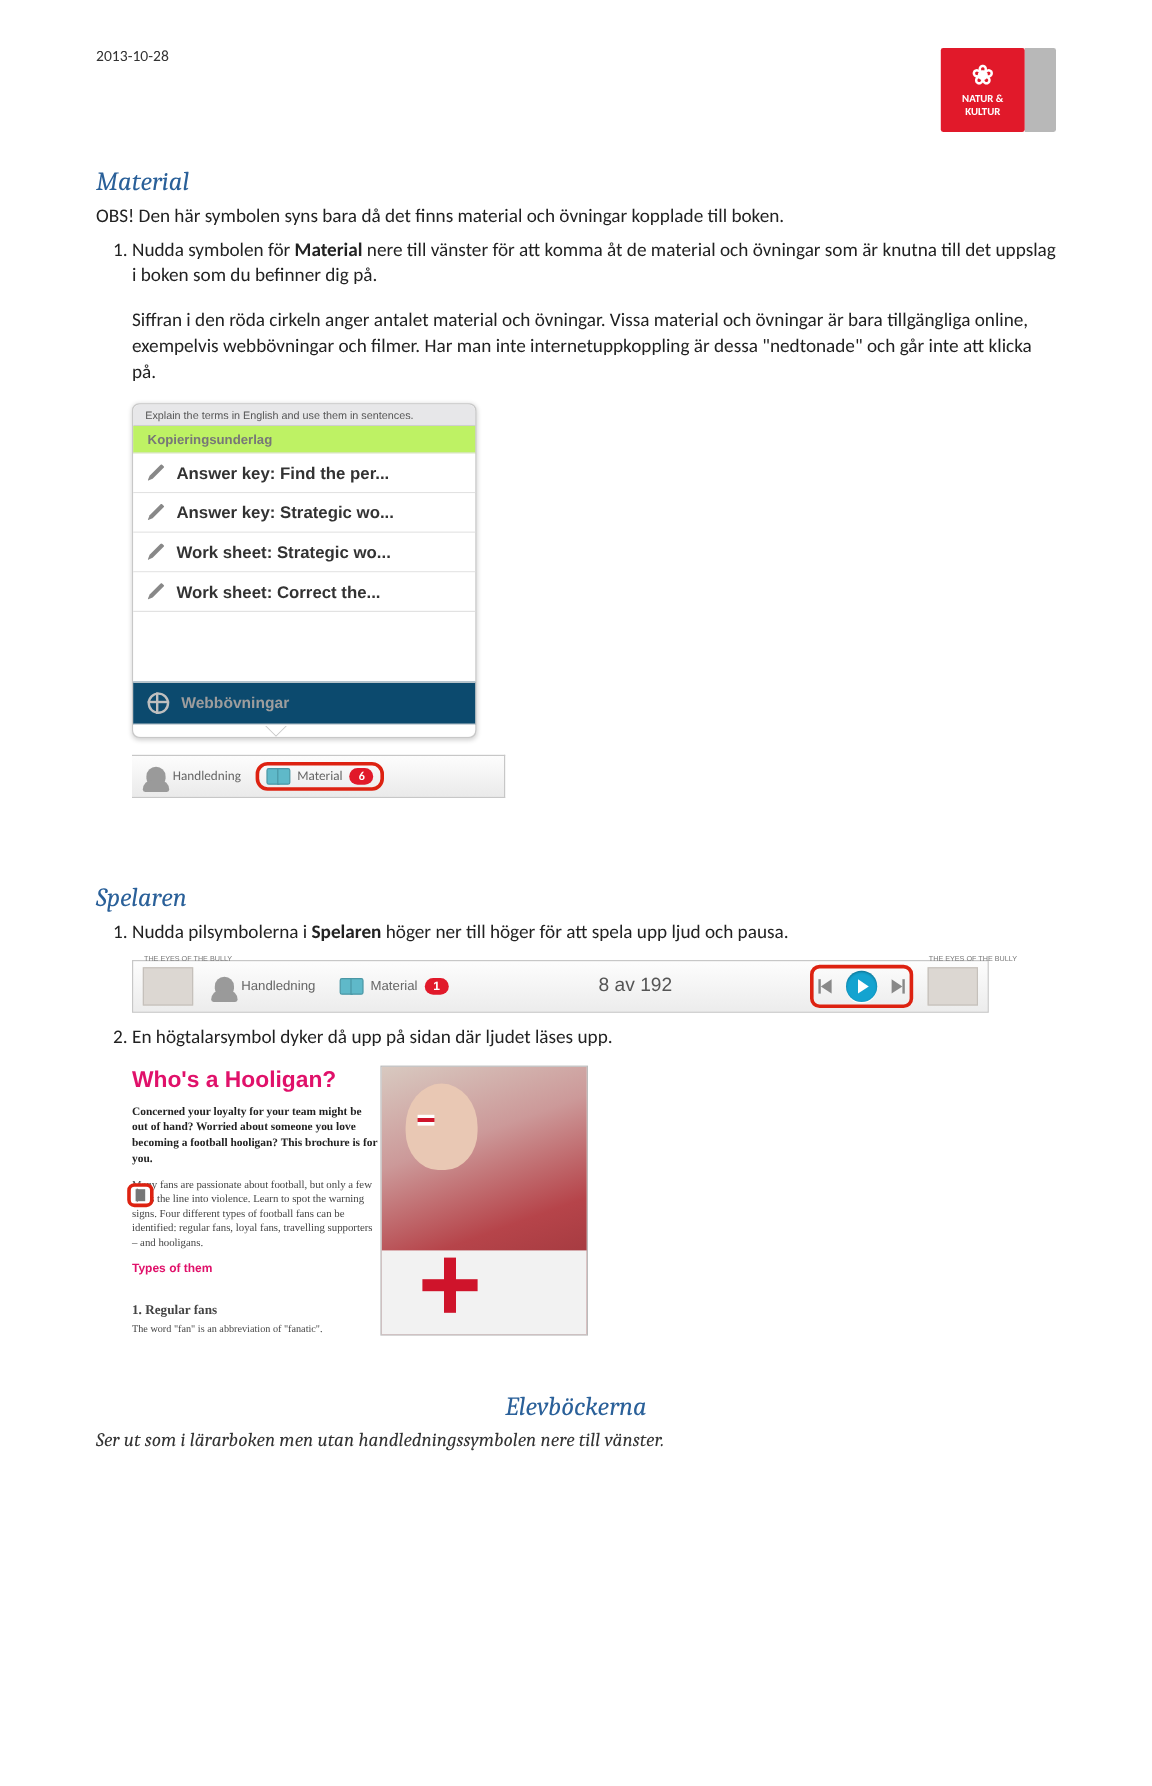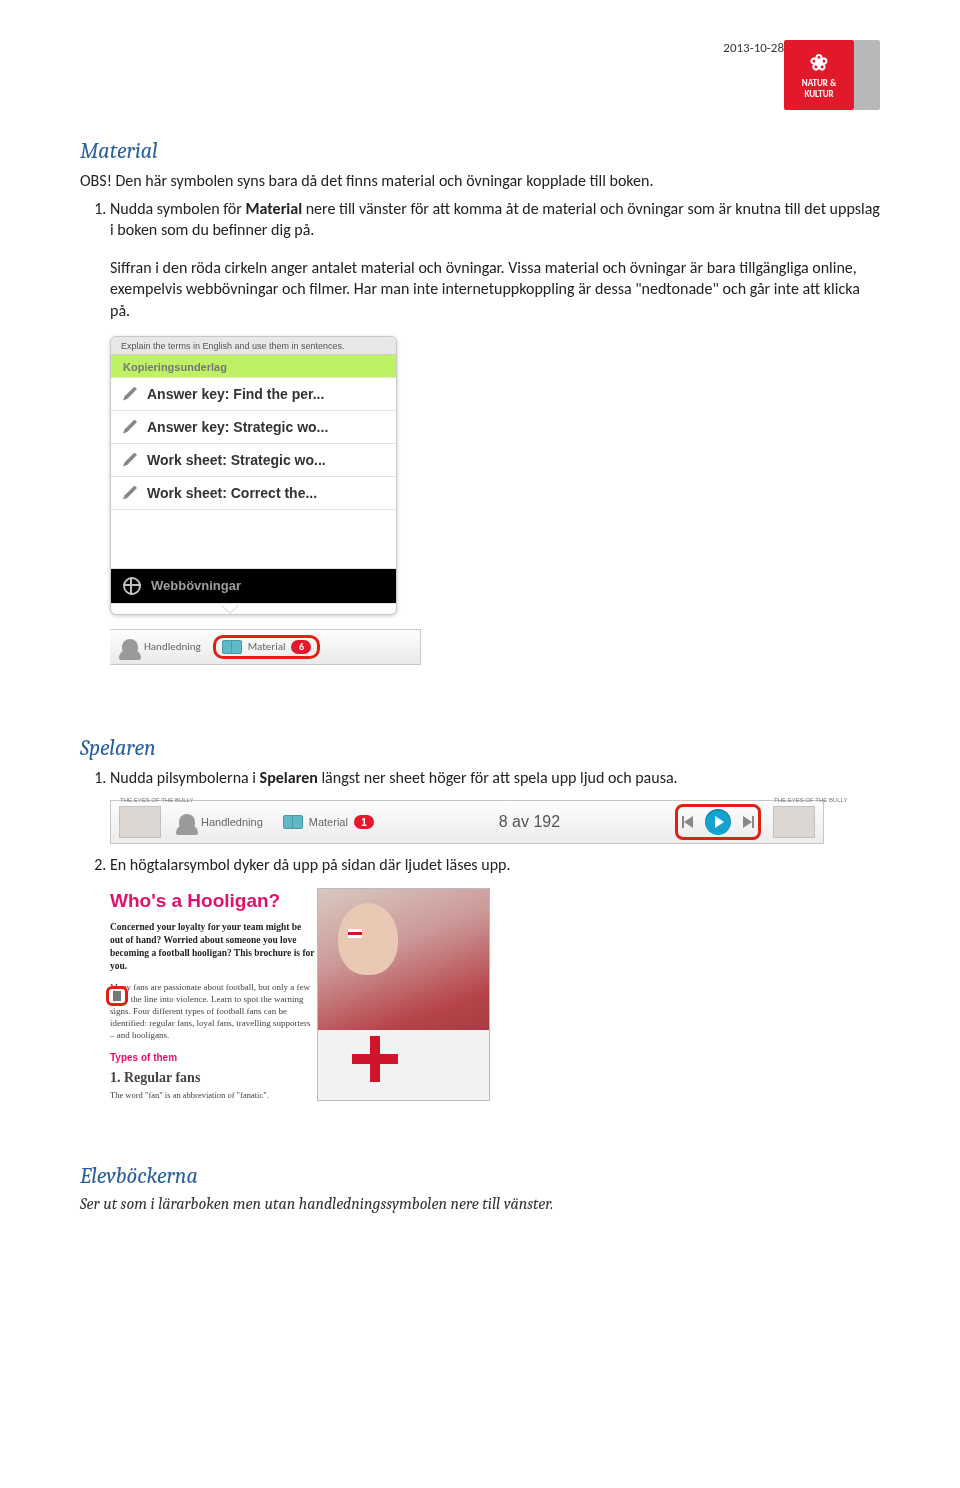--- a/index.html
+++ b/index.html
@@ -9,21 +9,21 @@
     font-family:Calibri,"Segoe UI",Arial,sans-serif;
     color:#222;
     width:960px;
   }
   .page{
     box-sizing:border-box;
     padding:40px 80px 60px 80px;
   }
   .header-row{
     display:flex;
-    justify-content:flex-end;
+    justify-content:space-between;
     align-items:flex-start;
   }
   .date{
     font-size:13px;
     color:#333;
   }
   .logo{
     display:flex;
     align-items:center;
   }
@@ -121,21 +121,21 @@
   .pencil{
     width:14px;height:14px;display:inline-block;
     background:#888;
     clip-path:polygon(0 100%,12% 70%,82% 0,100% 18%,30% 88%);
   }
   .pop-gap{height:58px;background:#fff;}
   .pop-web{
     display:flex;align-items:center;gap:10px;
     padding:8px 12px;color:#9d9d9d;font-size:13px;font-weight:600;
     border-top:1px solid #e2e2e2;border-bottom:1px solid #e2e2e2;
-    background:#000000;
+    background:#0c4a6e;
   }
   .globe{
     width:14px;height:14px;border:2px solid #bfbfbf;border-radius:50%;
     position:relative;display:inline-block;
   }
   .globe:before{content:"";position:absolute;left:5px;top:-2px;width:2px;height:18px;background:#bfbfbf;}
   .globe:after{content:"";position:absolute;top:5px;left:-2px;height:2px;width:18px;background:#bfbfbf;}
 
   
   .footbar{
@@ -213,21 +213,21 @@
     width:380px;
     display:flex;gap:2px;
     font-family:Georgia,serif;
   }
   .col{flex:1.2;font-size:9px;color:#444;line-height:1.35;}
   .col h3{
     font-family:Arial,sans-serif;font-weight:900;color:#e0116a;font-size:19px;margin:0 0 8px 0;
   }
   .lead{font-weight:700;color:#222;font-size:9.5px;margin-bottom:8px;display:block;}
   .types{color:#e0116a;font-weight:700;font-family:Arial,sans-serif;font-size:10px;margin-top:10px;}
-  .reg{font-weight:700;font-size:14px;margin-top:4px;}
+  .reg{font-weight:700;font-size:11px;margin-top:20px;}
   .speakerbox{
     position:absolute;margin-left:-4px;margin-top:98px;
     border:3px solid #d21;border-radius:6px;padding:2px 4px;
     display:inline-flex;align-items:center;background:#fff;
   }
   .spk{
     width:8px;height:10px;background:#777;display:inline-block;position:relative;
   }
   .spk:after{content:"";position:absolute;right:-5px;top:-1px;border:6px solid transparent;border-left:6px solid #777;}
   .imgcol{
@@ -313,21 +313,21 @@
           <span>Material</span>
           <span class="badge">6</span>
         </div>
       </div>
     </div>
   </div>
 
   <h2 class="section small-gap">Spelaren</h2>
   <ol>
     <li>
-      <span>Nudda pilsymbolerna i </span><b>Spelaren</b><span> längst ner sheet höger för att spela upp ljud och pausa.</span>
+      <span>Nudda pilsymbolerna i </span><b>Spelaren</b><span> höger ner till höger för att spela upp ljud och pausa.</span>
     </li>
   </ol>
 
   <div class="playerbar">
     <div class="thumb">
         <span class="cap">THE EYES OF THE BULLY</span>
       </div>
     <div class="seg">
         <span class="person"></span>
         <span>Handledning</span>
@@ -373,16 +373,16 @@
       <div style="font-size:8.5px;margin-top:2px;">The word "fan" is an abbreviation of "fanatic".</div>
     </div>
     <div class="imgcol">
       <div class="face"></div>
         <div class="flag"></div>
       <div class="shirt"></div>
         <div class="redcross"></div>
     </div>
   </div>
 
-  <h2 class="section" style="margin-top:62px;">Elevböckerna</h2>
+  <h2 class="section" style="margin-top:46px;text-align:center;">Elevböckerna</h2>
   <div class="subline">Ser ut som i lärarboken men utan handledningssymbolen nere till vänster.</div>
 
 </div>
 
 </body></html>

